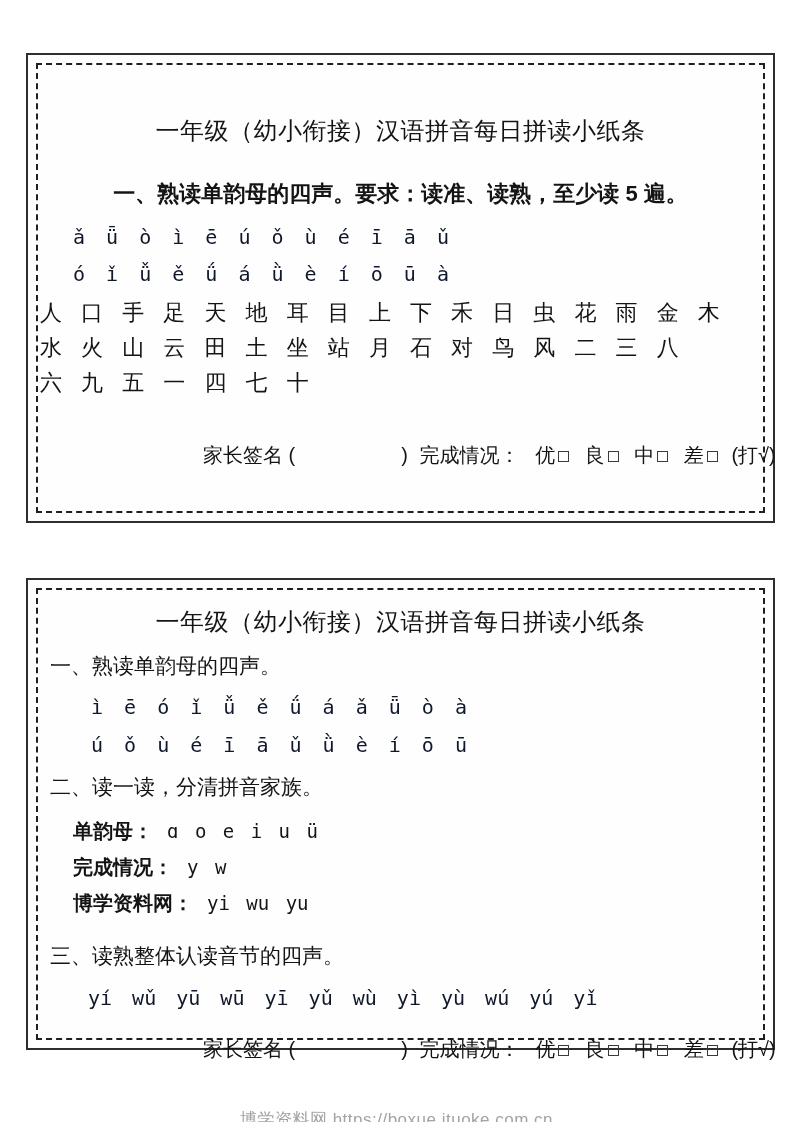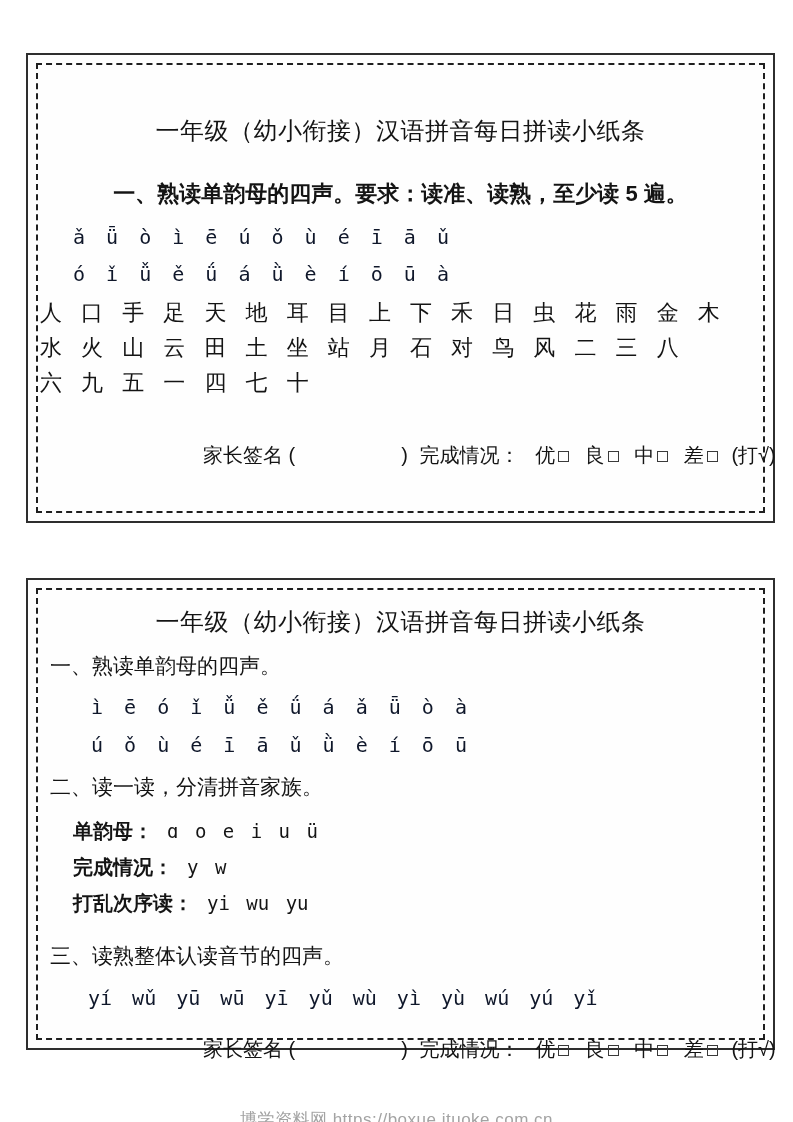--- a/index.html
+++ b/index.html
@@ -153,21 +153,21 @@
 
     <div class="heading-normal s2-heading">二、读一读，分清拼音家族。</div>
     <div class="family-block">
       <div class="family-row">
         <span class="family-label">单韵母：</span><span class="family-value">ɑ o e i u ü</span>
       </div>
       <div class="family-row">
         <span class="family-label">完成情况：</span><span class="family-value">y w</span>
       </div>
       <div class="family-row">
-        <span class="family-label">打乱次序读：</span><span class="family-value">yi wu yu</span>
+        <span class="family-label">博学资料网：</span><span class="family-value">yi wu yu</span>
       </div>
     </div>
 
     <div class="heading-normal s3-heading">三、读熟整体认读音节的四声。</div>
     <div class="pinyin pinyin-row-3">yí wǔ yū wū yī yǔ wù yì yù wú yú yǐ</div>
 
     <div class="signature">
       <span>家长签名</span>
       <span>(</span>
       <span class="sig-gap"></span>

